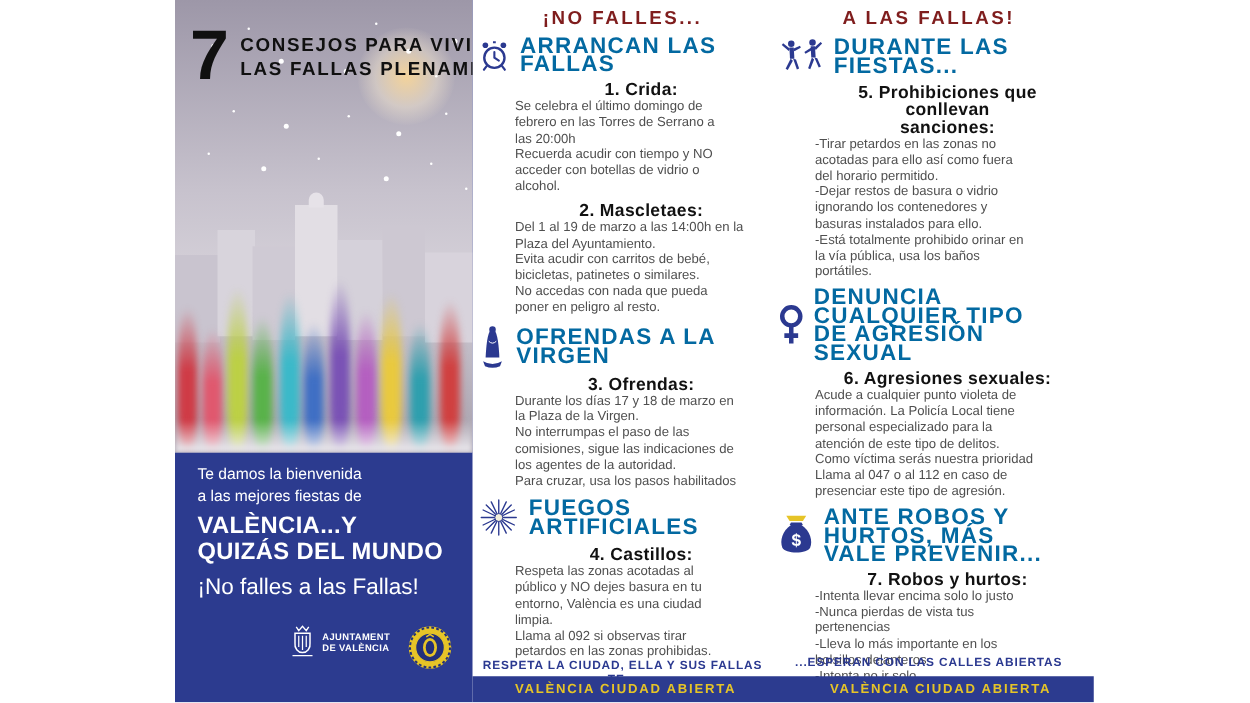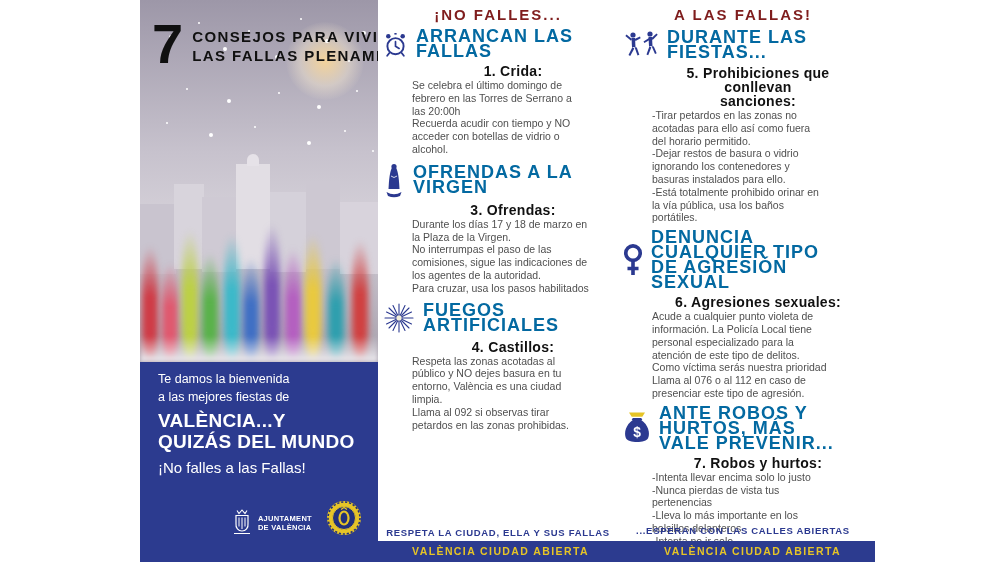--- a/index.html
+++ b/index.html
@@ -43,22 +43,22 @@
   .basefog{position:absolute;left:0;bottom:0;width:100%;height:26px;filter:blur(2px);
            background:linear-gradient(to top,rgba(242,240,244,.95),rgba(242,240,244,0));}
   .photo-title{position:absolute;left:12px;top:18px;display:flex;align-items:flex-start;}
   .big7{font-size:56px;line-height:52px;font-weight:800;color:#101010;}
   .title-lines{margin-left:9px;margin-top:9px;display:flex;flex-direction:column;}
   .title-lines span{font-size:15px;font-weight:800;letter-spacing:1.4px;color:#101010;line-height:19px;white-space:nowrap;}
 
   .welcome{position:absolute;left:0;top:370px;width:260px;padding:0 0 0 18px;box-sizing:border-box;color:#ffffff;}
   .w-small{margin:0;font-size:12.5px;line-height:18px;font-weight:400;}
   .w-big{margin:4px 0 0;font-size:19px;line-height:21px;font-weight:700;letter-spacing:.3px;}
-  .w-tag{margin:7px 0 0;font-size:15px;font-weight:400;}
-  .logos{position:absolute;right:16px;bottom:26px;display:flex;align-items:flex-end;gap:14px;}
+  .w-tag{margin:7px 0 0;font-size:18px;font-weight:400;}
+  .logos{position:absolute;right:16px;bottom:26px;display:flex;align-items:flex-start;gap:14px;}
   .ajuntament{display:flex;align-items:center;gap:6px;}
   .aj-text{display:flex;flex-direction:column;}
   .aj-text span{color:#ffffff;font-size:7.5px;font-weight:700;letter-spacing:.3px;line-height:9px;white-space:nowrap;}
 
   
   .col{position:absolute;top:0;}
   #col-middle{left:382px;width:232px;}
   #col-right{left:622px;width:242px;}
   .col-header{margin:6px 0 0;text-align:center;font-size:15px;font-weight:800;letter-spacing:2px;color:#7f1d1d;}
   .sec-head{display:flex;align-items:center;gap:7px;margin-top:6px;}
@@ -173,20 +173,29 @@
       </div>
       <div class="item">
         <div class="item-title">1. Crida:</div>
         <div class="item-body">Se celebra el último domingo de
 febrero en las Torres de Serrano a
 las 20:00h
 Recuerda acudir con tiempo y NO
 acceder con botellas de vidrio o
 alcohol.</div>
       </div>
+      <div class="item">
+        <div class="item-title">2. Mascletaes:</div>
+        <div class="item-body">Del 1 al 19 de marzo a las 14:00h en la
+Plaza del Ayuntamiento.
+Evita acudir con carritos de bebé,
+bicicletas, patinetes o similares.
+No accedas con nada que pueda
+poner en peligro al resto.</div>
+      </div>
     </div>
 
     <div class="sec">
       <div class="sec-head">
         <span class="icn">
           <svg width="24" height="36" viewBox="0 0 24 36">
             <circle cx="12" cy="4.5" r="2.6" fill="#2b3990"></circle>
             <path d="M12 3 C8.5 6 7.2 13 6.5 27 L17.5 27 C16.8 13 15.5 6 12 3 Z" fill="#2b3990"></path>
             <path d="M9 14 q3 3 6 0" stroke="#ffffff" stroke-width=".8" fill="none"></path>
             <path d="M4.5 30 q7.5 4.5 15 0 l-1.5 4 q-6 2.5 -12 0 z" fill="#2b3990"></path>
@@ -283,21 +292,21 @@
         <span class="sec-title">DENUNCIA CUALQUIER TIPO
 DE AGRESIÓN SEXUAL</span>
       </div>
       <div class="item">
         <div class="item-title">6. Agresiones sexuales:</div>
         <div class="item-body">Acude a cualquier punto violeta de
 información. La Policía Local tiene
 personal especializado para la
 atención de este tipo de delitos.
 Como víctima serás nuestra prioridad
-Llama al 076 o al 112 en caso de
+Llama al 047 o al 112 en caso de
 presenciar este tipo de agresión.</div>
       </div>
     </div>
 
     <div class="sec">
       <div class="sec-head">
         <span class="icn">
           <svg width="30" height="34" viewBox="0 0 28 32">
             <path d="M9 5.5 L6.5 1.5 h15 l-2.5 4 z" fill="#e6c427"></path>
             <path d="M10 6.5 h8 l1 2 h-10 z" fill="#2b3990"></path>

